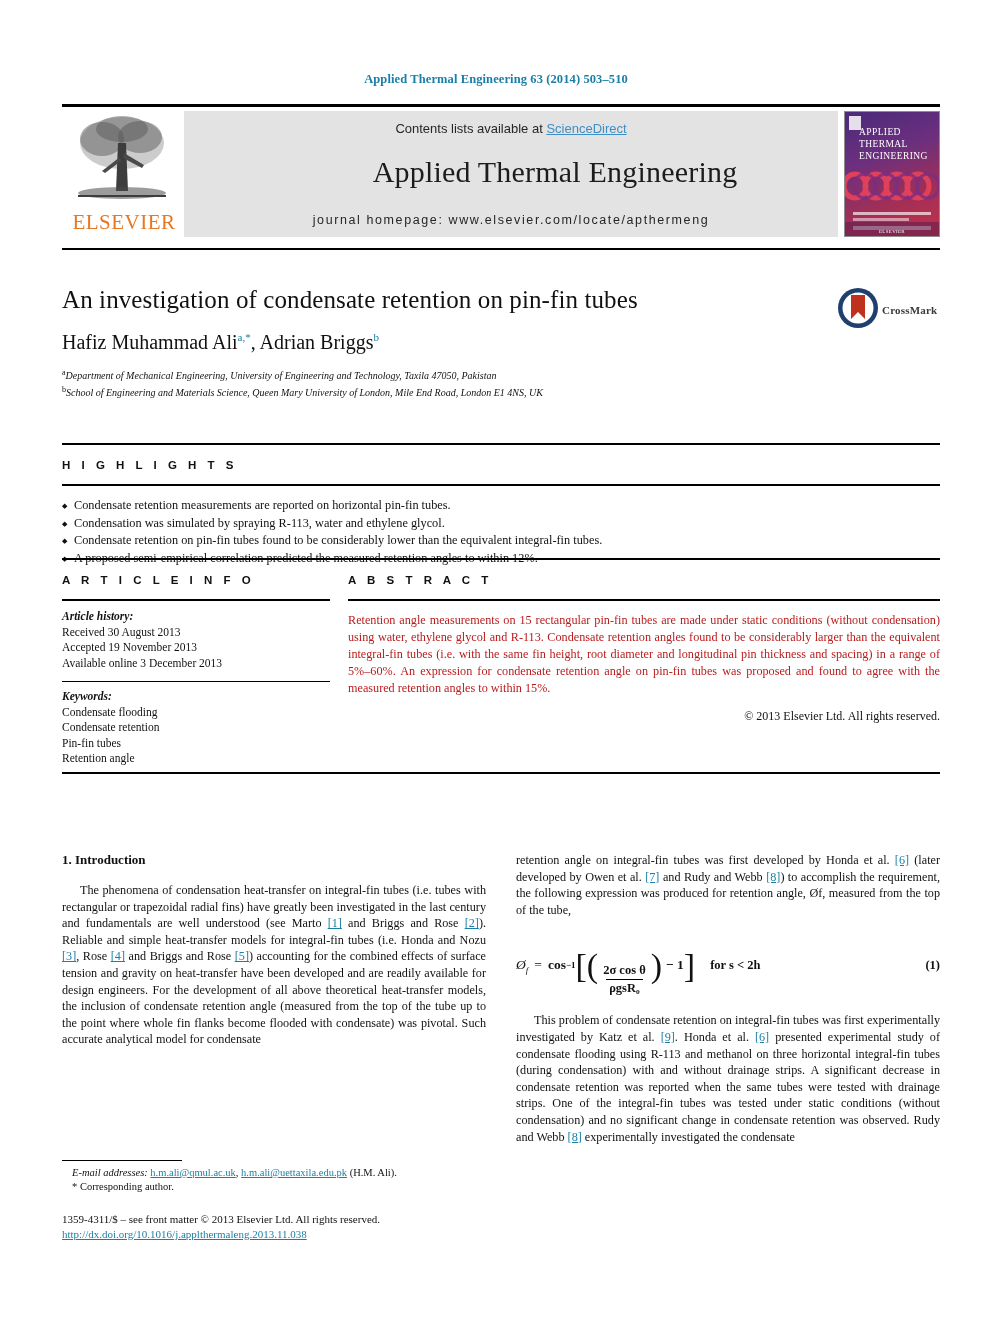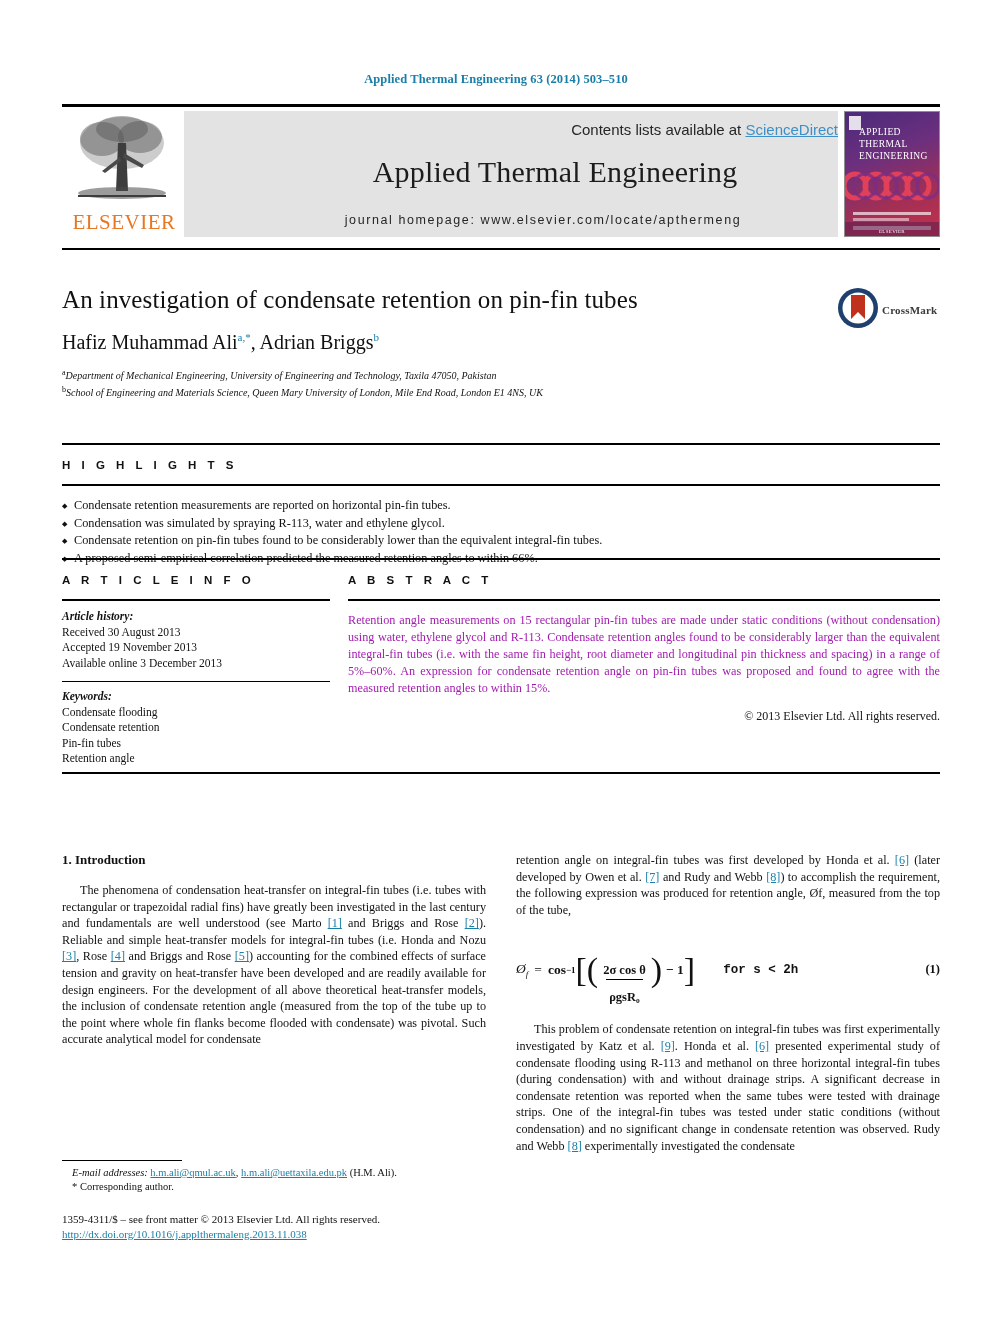--- a/index.html
+++ b/index.html
@@ -71,23 +71,23 @@
   }
   .journal-band {
     flex: 1 1 auto;
     background: #e3e3e3;
     position: relative;
     margin-right: 6px;
   }
   .contents-line {
     position: absolute;
     top: 10px; left: 0; width: 100%;
-    text-align: right;
+    text-align: center;
     font-family: "Liberation Sans", sans-serif;
-    font-size: 15px;
+    font-size: 13px;
     color: #262626;
   }
   .contents-line .sd {
     color: #3d8fc6;
   }
   .journal-name {
     position: absolute;
     top: 44px; left: 0; width: 100%;
     text-align: center;
     font-family: "Liberation Serif", serif;
@@ -97,21 +97,20 @@
     padding-left: 44px;
   }
   .homepage-line {
     position: absolute;
     bottom: 10px; left: 0; width: 100%;
     text-align: center;
     font-family: "Liberation Sans", sans-serif;
     font-size: 12.5px;
     letter-spacing: 1.6px;
     color: #262626;
-    padding-left: 32px;
   }
   .cover-thumb {
     width: 94px;
     flex: 0 0 94px;
     position: relative;
     border: 1px solid #8e8e8e;
     overflow: hidden;
     background: linear-gradient(160deg, #4b2a7a 0%, #6b2f7e 35%, #a32f55 70%, #c3324a 100%);
   }
   .cover-title {
@@ -241,21 +240,21 @@
   .ia-left { width: 268px; flex: 0 0 268px; }
   .ia-right { flex: 1 1 auto; margin-left: 18px; }
   .ia-body { font-family: "Liberation Serif", serif; font-size: 11.5px; color: #111; }
   .ia-sub { font-style: italic; font-weight: bold; }
   .ia-lines { line-height: 15.5px; }
   .abstract-text {
     font-family: "Liberation Serif", serif;
     font-size: 12.2px;
     line-height: 17px;
     text-align: justify;
-    color: #a21caf;
+    color: #b91c1c;
     margin-top: 11px;
   }
   .copyright {
     margin-top: 12px;
     text-align: right;
     font-family: "Liberation Serif", serif;
     font-size: 12px;
     color: #111;
   }
 
@@ -300,22 +299,22 @@
   .eq-var { font-style: italic; }
   .bigbr {
     font-size: 34px; line-height: 0.8; font-weight: 300;
   }
   .frac {
     display: inline-flex; flex-direction: column;
     align-items: center; vertical-align: middle;
     margin: 0 2px;
   }
   .frac .num { font-size: 12.5px; padding: 0 3px 1px 3px; font-weight: bold; margin-top: 29px; }
-  .frac .den { font-size: 12.5px; padding: 10px 3px 0 3px; border-top: 1px solid #000; font-weight: bold; }
-  .eq-cond { font-size: 12.5px; margin-left: 28px; font-weight: bold; font-family: Liberation Mono, monospace; }
+  .frac .den { font-size: 12.5px; padding: 1px 3px 0 3px; border-top: 1px solid #000; font-weight: bold; }
+  .eq-cond { font-size: 12.5px; margin-left: 15px; font-weight: bold; }
   .eq-num { font-size: 12.5px; font-weight: bold; margin-left: auto; }
 
   
   .footnote {
     position: absolute;
     left: 62px; top: 1160px; width: 424px;
     font-family: "Liberation Serif", serif;
     font-size: 10.5px;
     line-height: 14px;
     color: #111;
@@ -425,21 +424,21 @@
   </div>
 
   <div class="highlights">
     <hr class="hr-black">
     <div class="sec-label" style="margin-top:14px;">H I G H L I G H T S</div>
     <hr class="hr-black" style="margin-top:13px;">
     <ul class="hl-list">
       <li>Condensate retention measurements are reported on horizontal pin-fin tubes.</li>
       <li>Condensation was simulated by spraying R-113, water and ethylene glycol.</li>
       <li>Condensate retention on pin-fin tubes found to be considerably lower than the equivalent integral-fin tubes.</li>
-      <li>A proposed semi-empirical correlation predicted the measured retention angles to within 66%.</li>
+      <li>A proposed semi-empirical correlation predicted the measured retention angles to within 12%.</li>
     </ul>
   </div>
 
   <div class="infoabs">
     <hr class="hr-black">
     <div class="ia-cols" style="margin-top:14px;">
       <div class="ia-left">
         <div class="sec-label">A R T I C L E    I N F O</div>
         <hr class="hr-black" style="margin-top:13px;">
         <div class="ia-body ia-lines" style="margin-top:8px;">

